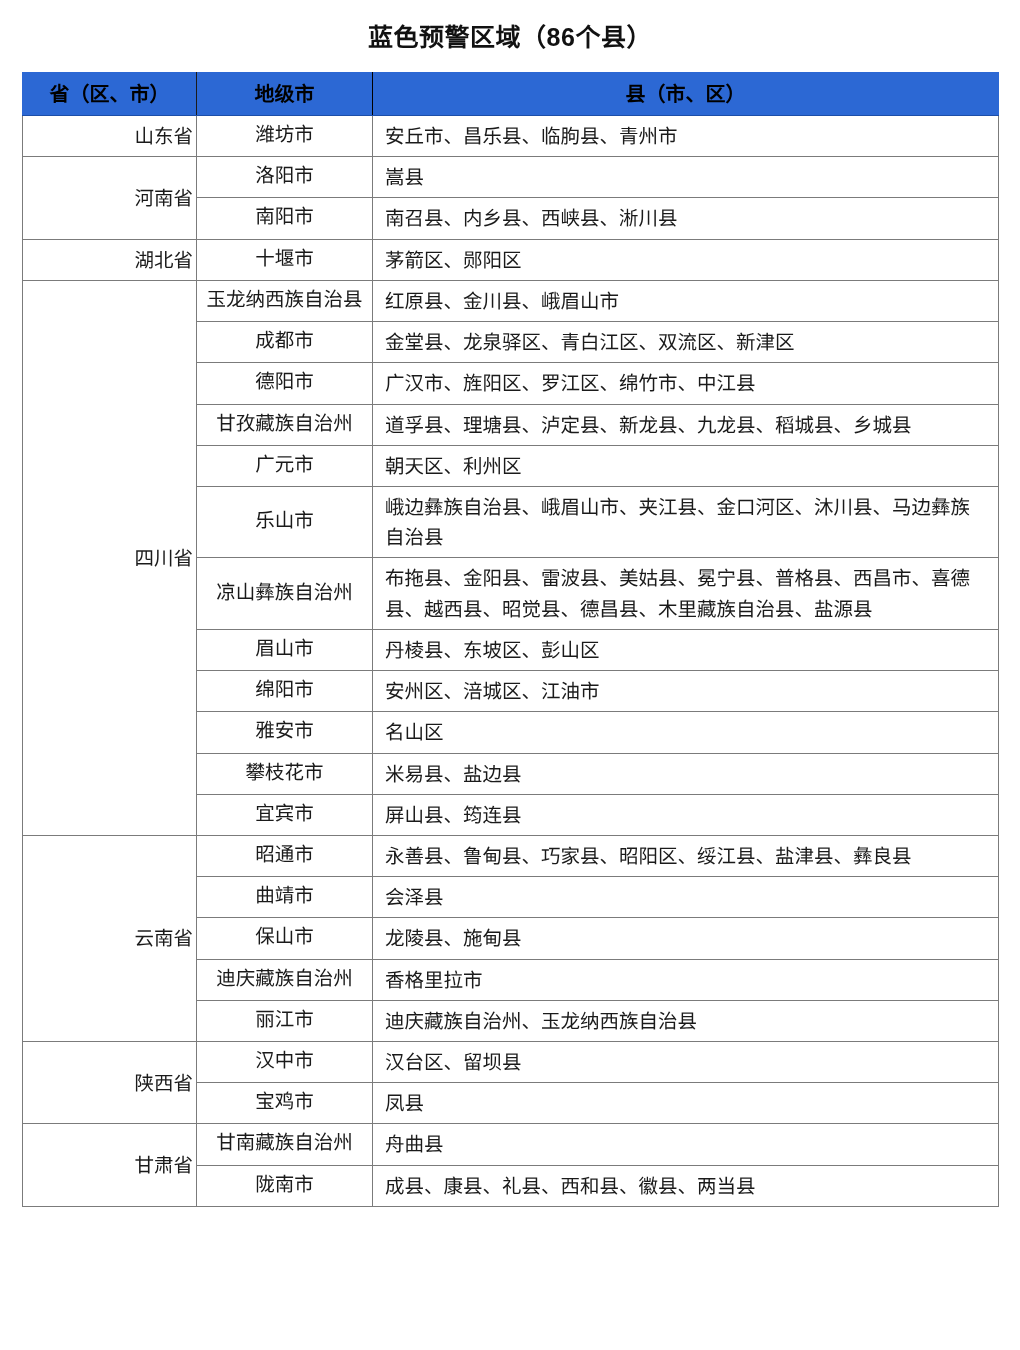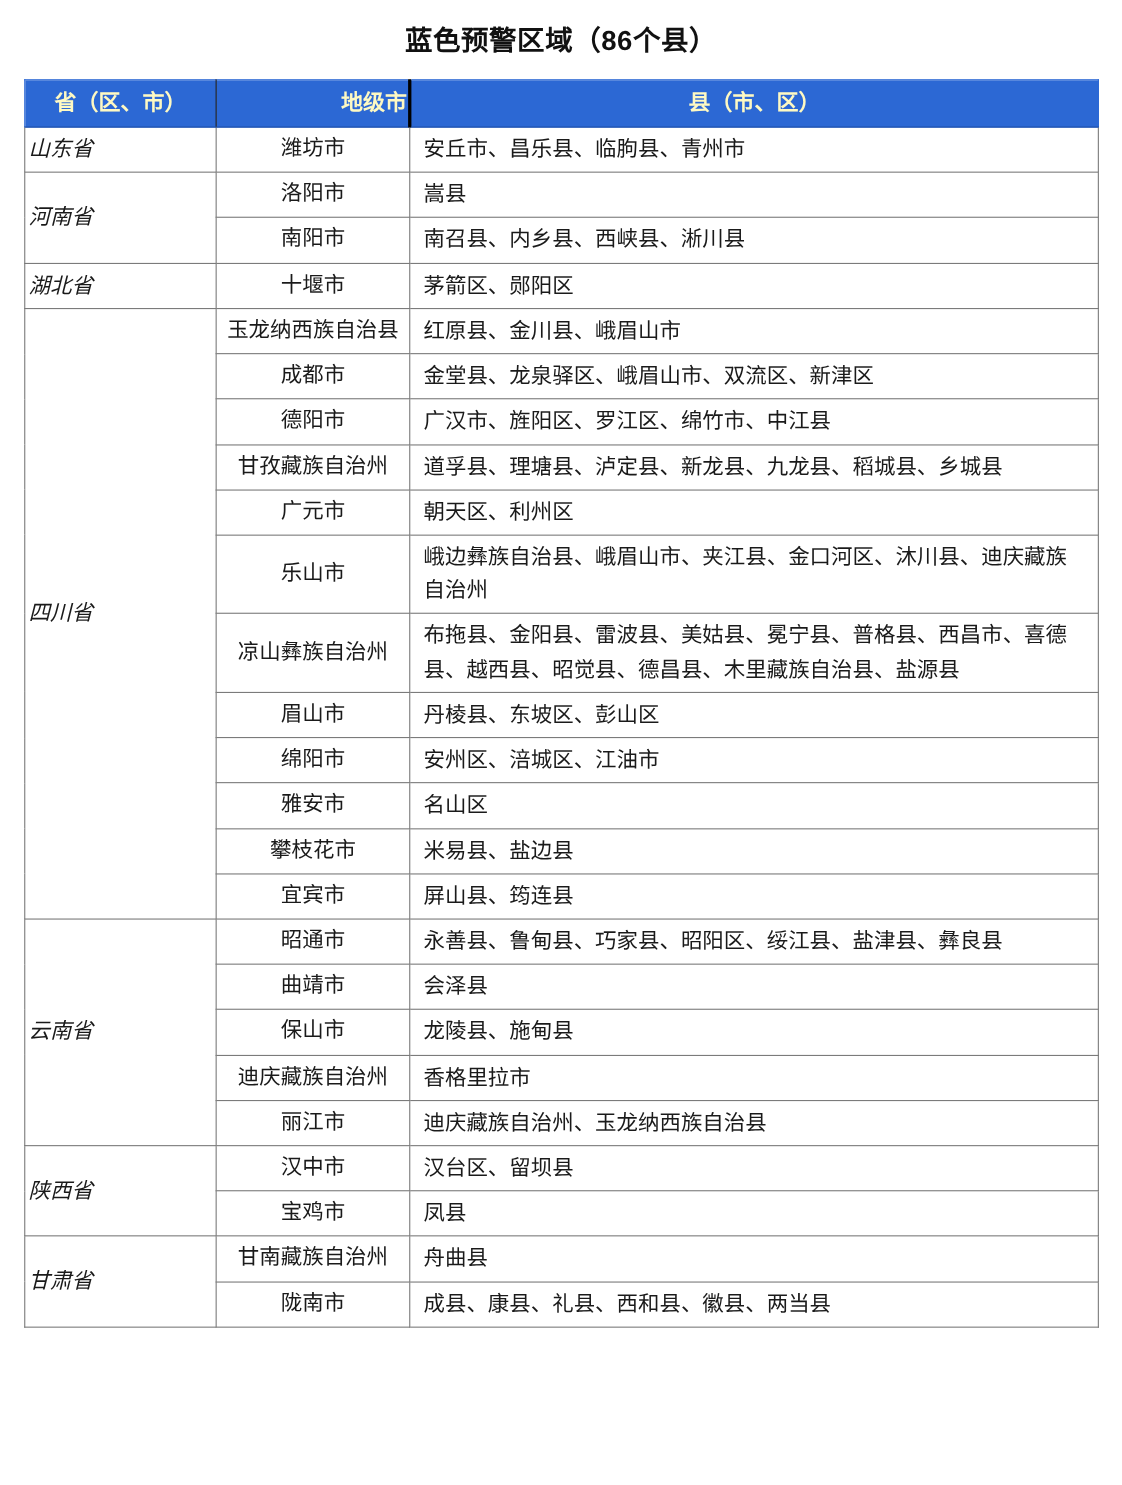--- a/index.html
+++ b/index.html
@@ -50,36 +50,35 @@
 
   table.warn-table th,
   table.warn-table td {
     border: 1px solid #7b7b7b;
     vertical-align: middle;
     line-height: 1.55;
   }
 
   table.warn-table thead th {
     background: #2c68d4;
-    color: #fef9c3;
+    color: #000000;
     font-weight: bold;
     text-align: center;
     font-size: 20px;
     height: 38px;
-    padding: 2px 1px;
+    padding: 2px 16px;
     border-color: #2c68d4;
     border-bottom: 1px solid #1d4ea8;
   }
   table.warn-table thead th.th-prov { border-right: 1px solid #1b1b1b; }
-  table.warn-table thead th.th-city { border-right: 3px solid #000000; text-align: right; }
+  table.warn-table thead th.th-city { border-right: 1px solid #000000; }
 
   td.prov-cell {
-    text-align: left;
+    text-align: right;
     padding: 4px 3px;
-    font-style: italic;
   }
   td.city-cell {
     text-align: center;
     padding: 5px 6px;
     font-family: Liberation Mono, monospace;
   }
   td.cnty-cell {
     text-align: left;
     padding: 5px 10px 5px 12px;
     word-break: break-all;
@@ -126,37 +125,37 @@
             <td class="city-cell">十堰市</td>
             <td class="cnty-cell">茅箭区、郧阳区</td>
           </tr>
           <tr>
             <td class="prov-cell" rowspan="12">四川省</td>
             <td class="city-cell">玉龙纳西族自治县</td>
             <td class="cnty-cell">红原县、金川县、峨眉山市</td>
           </tr>
           <tr>
             <td class="city-cell">成都市</td>
-            <td class="cnty-cell">金堂县、龙泉驿区、峨眉山市、双流区、新津区</td>
+            <td class="cnty-cell">金堂县、龙泉驿区、青白江区、双流区、新津区</td>
           </tr>
           <tr>
             <td class="city-cell">德阳市</td>
             <td class="cnty-cell">广汉市、旌阳区、罗江区、绵竹市、中江县</td>
           </tr>
           <tr>
             <td class="city-cell">甘孜藏族自治州</td>
             <td class="cnty-cell">道孚县、理塘县、泸定县、新龙县、九龙县、稻城县、乡城县</td>
           </tr>
           <tr>
             <td class="city-cell">广元市</td>
             <td class="cnty-cell">朝天区、利州区</td>
           </tr>
           <tr>
             <td class="city-cell">乐山市</td>
-            <td class="cnty-cell">峨边彝族自治县、峨眉山市、夹江县、金口河区、沐川县、迪庆藏族自治州</td>
+            <td class="cnty-cell">峨边彝族自治县、峨眉山市、夹江县、金口河区、沐川县、马边彝族自治县</td>
           </tr>
           <tr>
             <td class="city-cell">凉山彝族自治州</td>
             <td class="cnty-cell">布拖县、金阳县、雷波县、美姑县、冕宁县、普格县、西昌市、喜德县、越西县、昭觉县、德昌县、木里藏族自治县、盐源县</td>
           </tr>
           <tr>
             <td class="city-cell">眉山市</td>
             <td class="cnty-cell">丹棱县、东坡区、彭山区</td>
           </tr>
           <tr>

